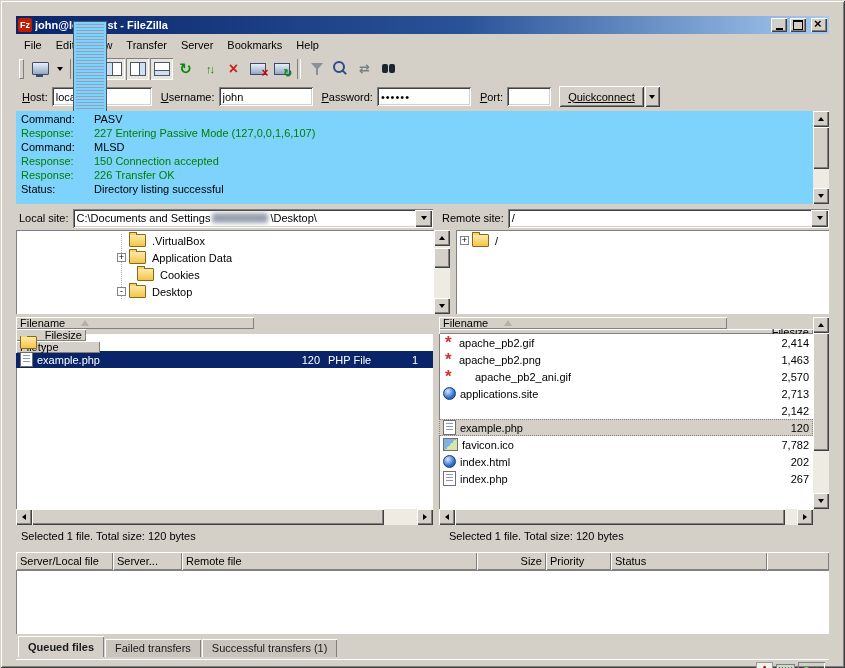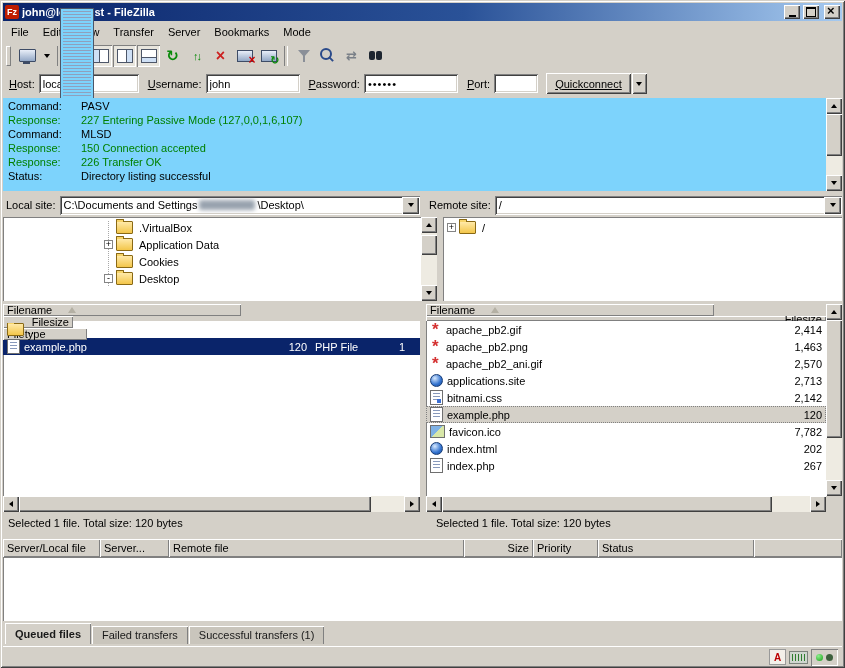--- a/index.html
+++ b/index.html
@@ -1,18 +1,18 @@
 <!DOCTYPE html>
 <html><head>
 <meta charset="utf-8">
 <style>
   html,body{margin:0;padding:0;background:#555;}
   .window{
     width:845px;height:668px;background:#d4d0c8;box-sizing:border-box;
-    padding:3px;display:flex;flex-direction:column;position:relative;
+    padding:16px;display:flex;flex-direction:column;position:relative;
     box-shadow:inset 1px 1px 0 #d4d0c8, inset -1px -1px 0 #404040, inset 2px 2px 0 #fff, inset -2px -2px 0 #808080;
     font-family:"Liberation Sans","DejaVu Sans",sans-serif;font-size:11px;color:#000;
   }
   .raised{box-shadow:inset 1px 1px 0 #fff, inset -1px -1px 0 #404040, inset 2px 2px 0 #d4d0c8, inset -2px -2px 0 #808080;background:#d4d0c8;}
   .field{border:0;outline:none;background:#fff;height:19px;box-sizing:border-box;padding:2px 4px;
     font-family:"Liberation Sans","DejaVu Sans",sans-serif;font-size:11px;
     box-shadow:inset 1px 1px 0 #808080, inset -1px -1px 0 #fff, inset 2px 2px 0 #404040, inset -2px -2px 0 #d4d0c8;}
   
   .titlebar{height:18px;flex:none;background:linear-gradient(90deg,#0a246a 0%,#2a5298 55%,#a6caf0 100%);
     display:flex;align-items:center;padding:0 2px;gap:3px;}
@@ -175,21 +175,21 @@
       </span>
   </div>
 
   <div class="menubar">
     <span class="menu-item">File</span>
     <span class="menu-item">Edit</span>
     <span class="menu-item">View</span>
     <span class="menu-item">Transfer</span>
     <span class="menu-item">Server</span>
     <span class="menu-item">Bookmarks</span>
-    <span class="menu-item">Mode</span>
+    <span class="menu-item">Help</span>
   </div>
 
   <div class="toolbar">
     <span class="gripper"></span>
     <span class="tb">
         <span class="ic-server"></span>
       </span>
     <span class="tb dd">
         <span class="tri down"></span>
       </span>
@@ -317,21 +317,21 @@
     <div class="tree local pane-l">
       <div class="tree-row" style="padding-left:113px;">
         <span class="icon-folder"></span>
         <span class="tree-label">.VirtualBox</span>
       </div>
       <div class="tree-row" style="padding-left:101px;">
         <span class="exp">+</span>
         <span class="icon-folder"></span>
         <span class="tree-label">Application Data</span>
       </div>
-      <div class="tree-row" style="padding-left:113px;">
+      <div class="tree-row" style="padding-left:113px;margin-left:8px;">
         <span class="icon-folder"></span>
         <span class="tree-label">Cookies</span>
       </div>
       <div class="tree-row" style="padding-left:101px;">
         <span class="exp">-</span>
         <span class="icon-folder"></span>
         <span class="tree-label">Desktop</span>
       </div>
       <div class="sb-v">
         <span class="sb-btn t">
@@ -432,42 +432,38 @@
       <div class="frow">
         <span class="fcell" style="width:288px;">
             <span class="icon-star"></span>
             <span>apache_pb2.png</span>
           </span>
         <span class="fcell size grow">
             <span>1,463</span>
           </span>
       </div>
       <div class="frow">
-        <span class="fcell" style="width:288px;">
+        <span class="fcell" style="width:288px;gap:16px;">
             <span class="icon-star"></span>
             <span>apache_pb2_ani.gif</span>
           </span>
         <span class="fcell size grow">
             <span>2,570</span>
           </span>
       </div>
       <div class="frow">
         <span class="fcell" style="width:288px;">
             <span class="icon-globe"></span>
             <span>applications.site</span>
           </span>
         <span class="fcell size grow">
             <span>2,713</span>
           </span>
       </div>
       <div class="frow">
-        <span class="fcell" style="width:288px;">
-            <span class="icon-doc css"></span>
-            <span>bitnami.css</span>
-          </span>
         <span class="fcell size grow">
             <span>2,142</span>
           </span>
       </div>
       <div class="frow sel-inactive">
         <span class="fcell" style="width:288px;">
             <span class="icon-doc"></span>
             <span>example.php</span>
           </span>
         <span class="fcell size grow">

